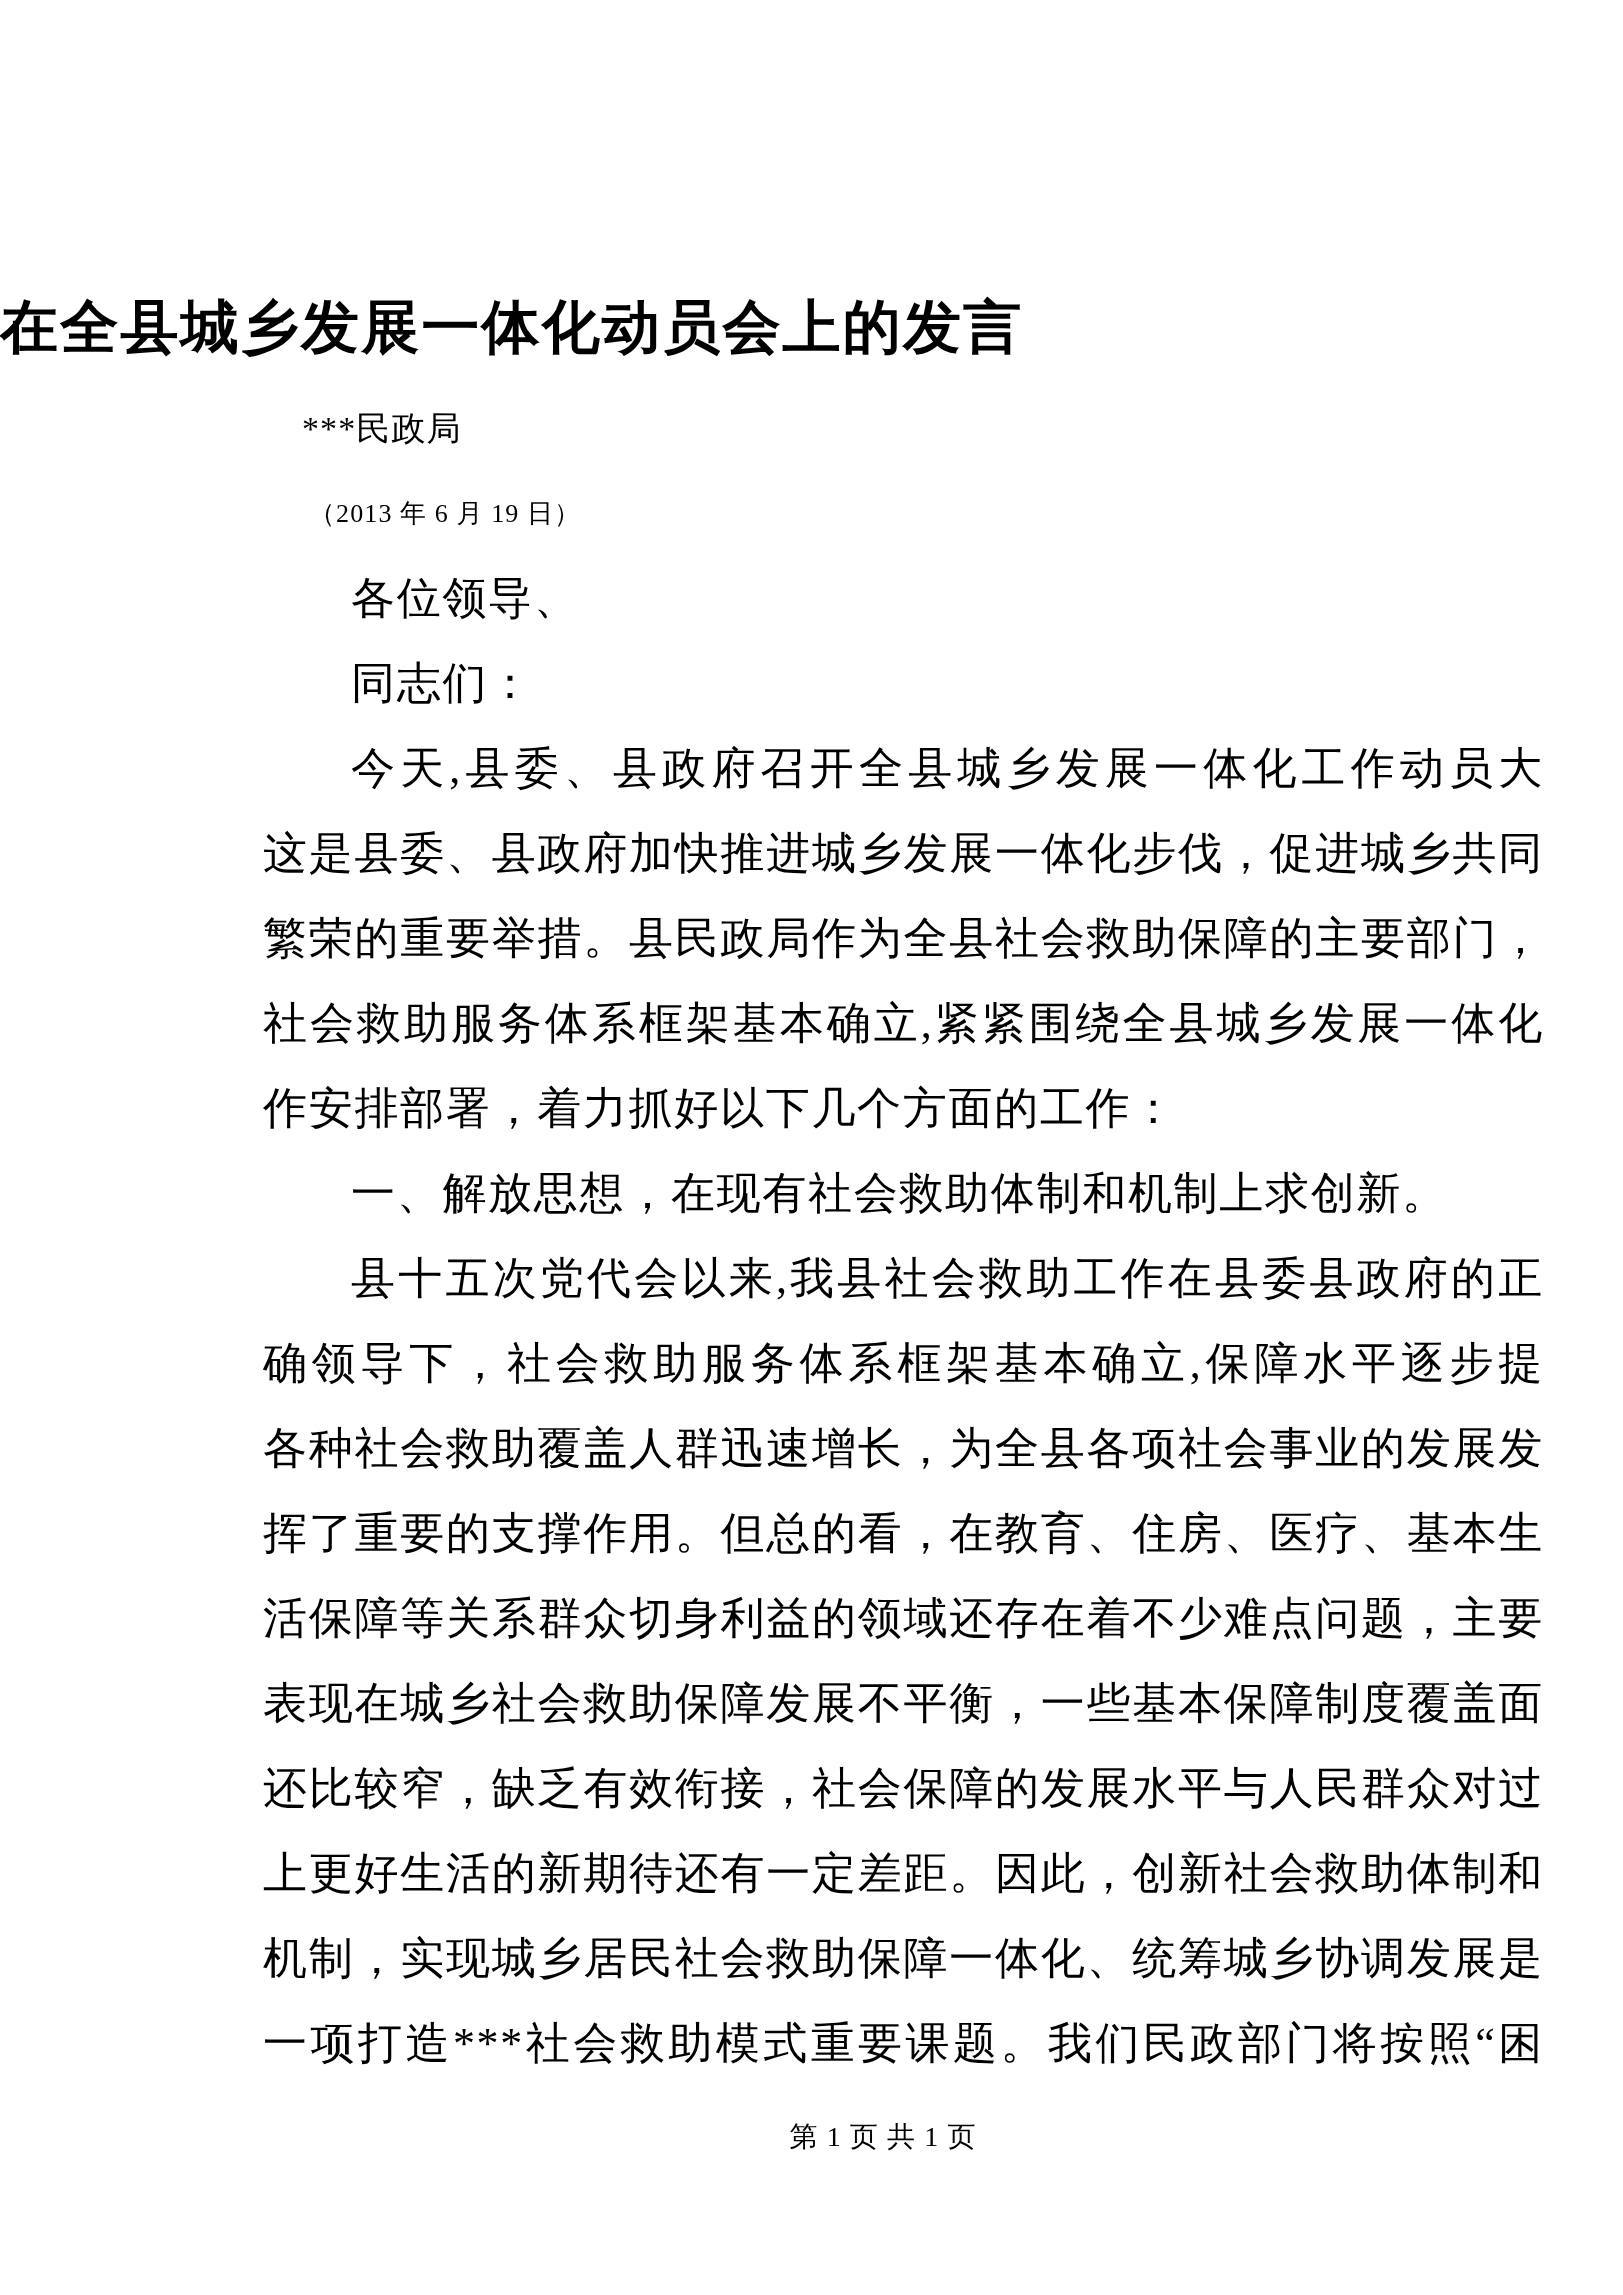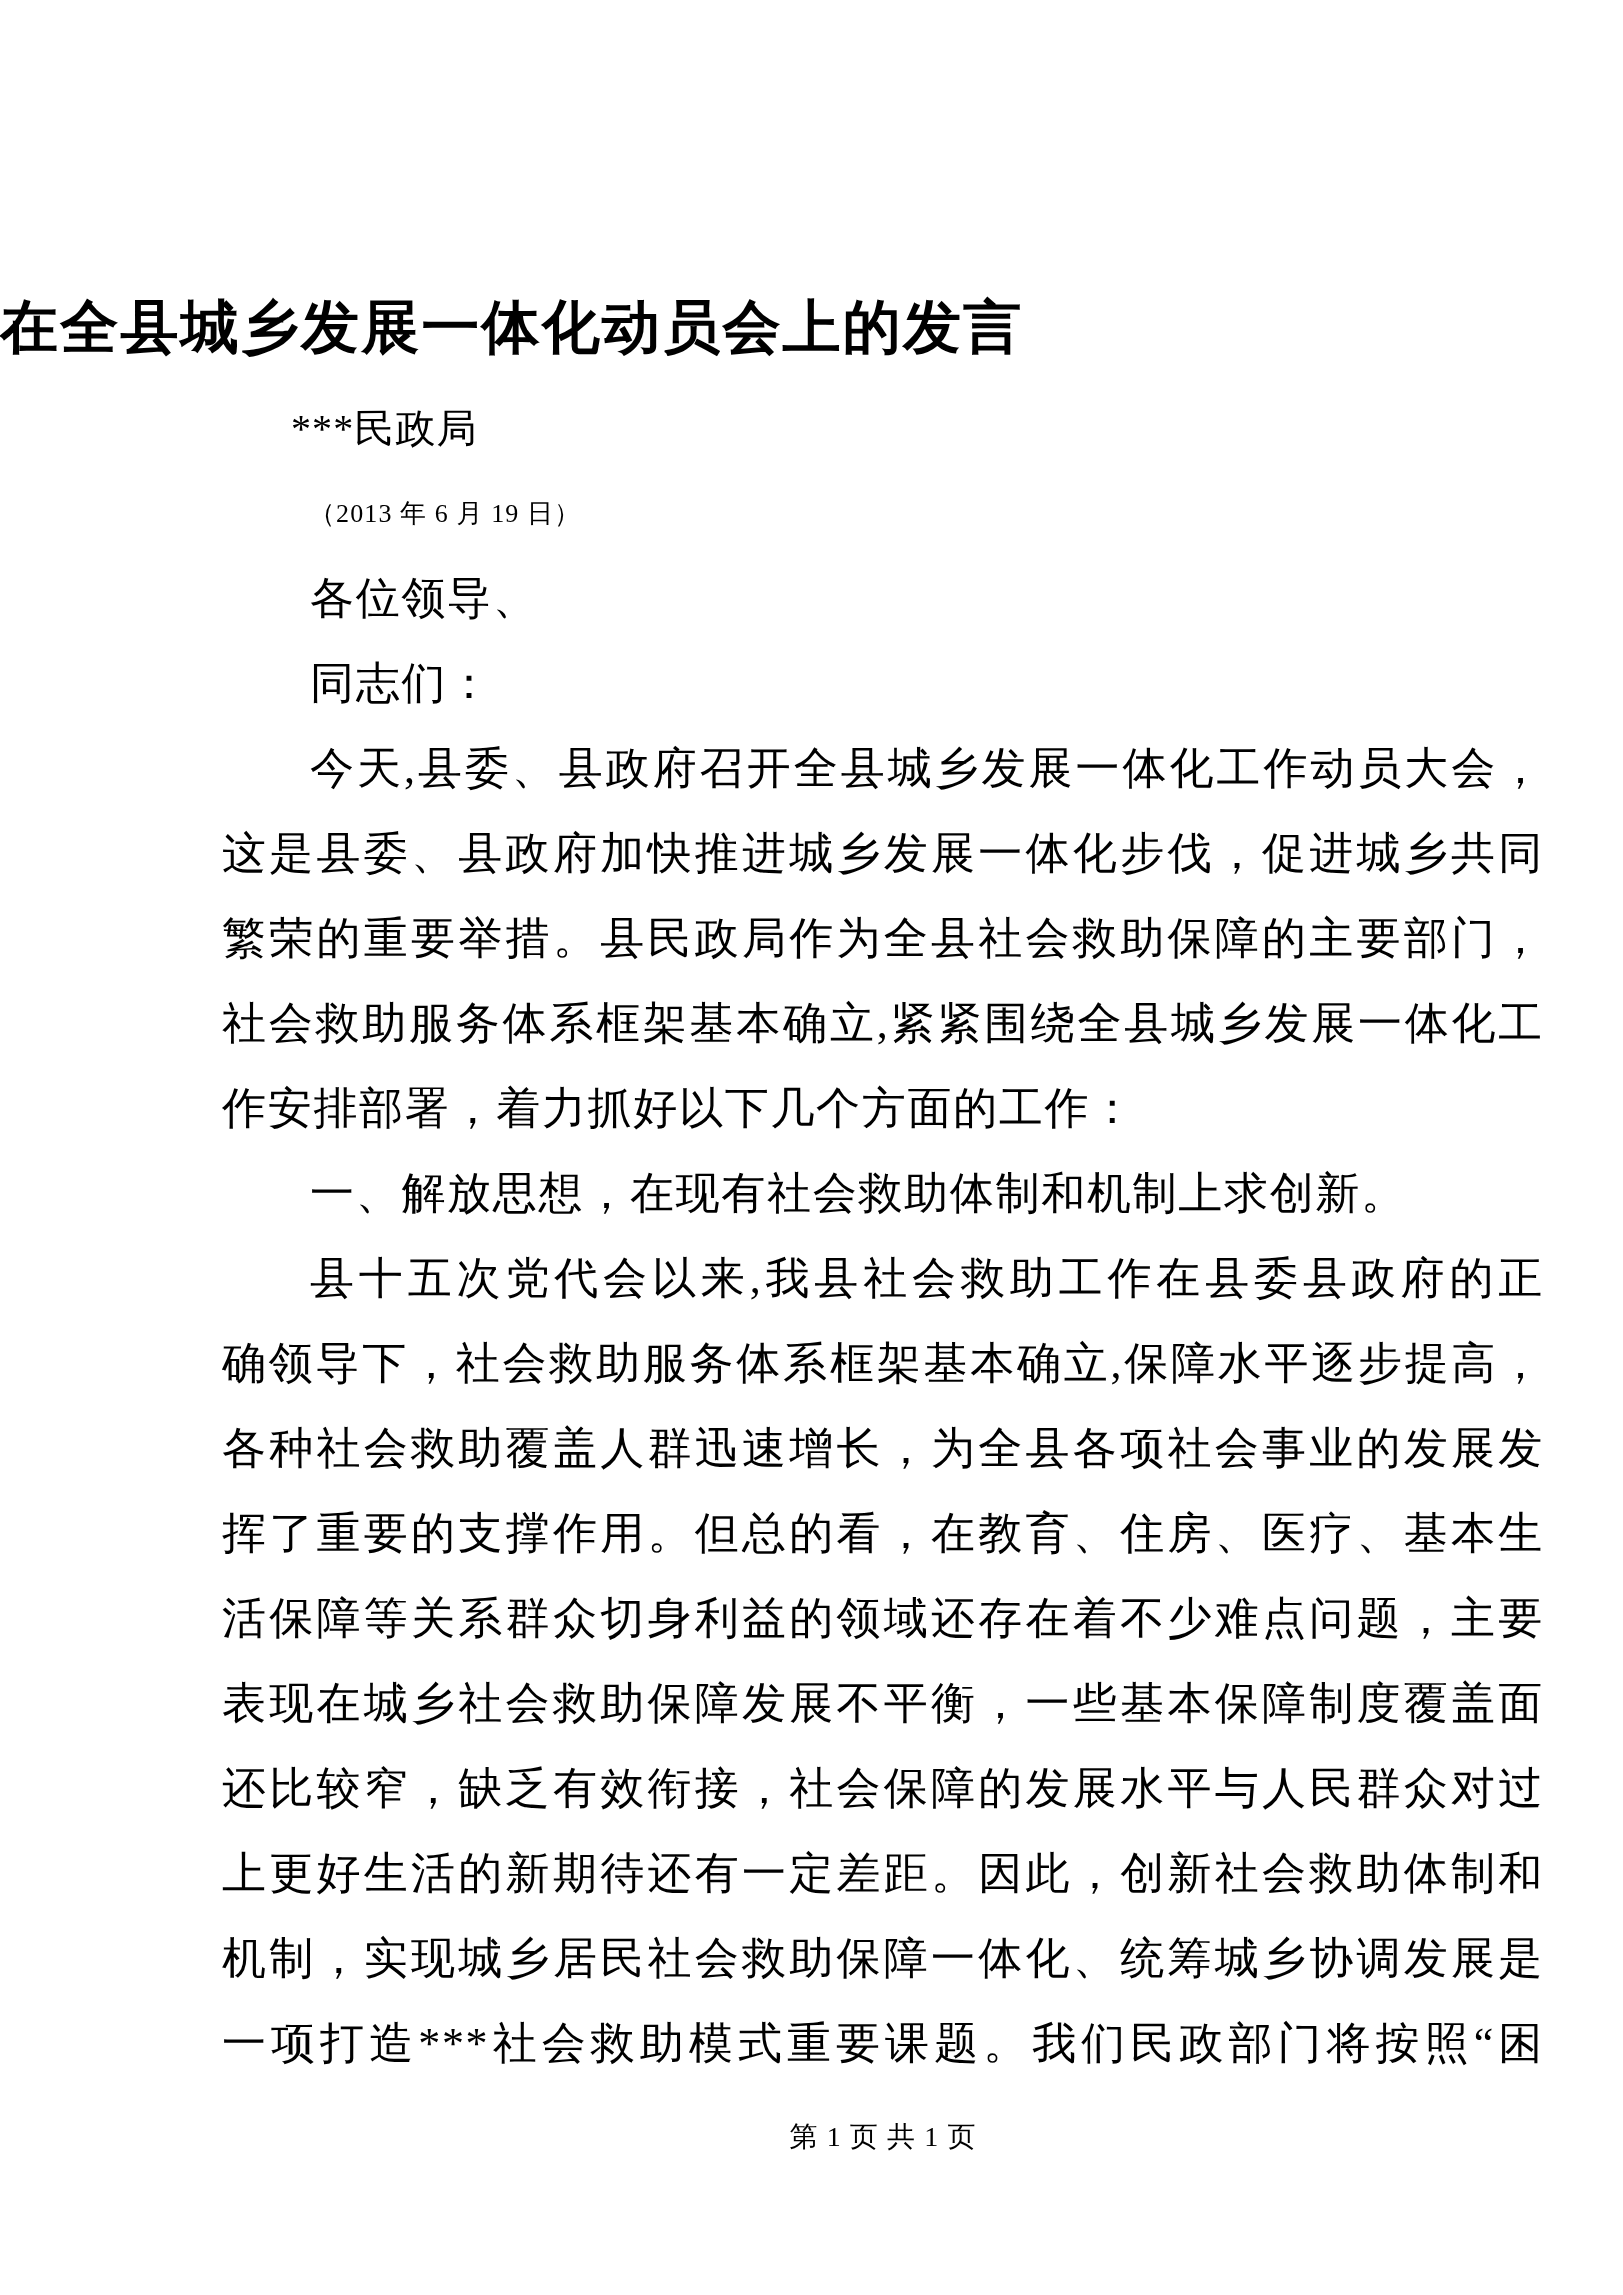--- a/index.html
+++ b/index.html
@@ -28,23 +28,23 @@
     margin: 0;
     text-align: left;
     font-size: 58px;
     line-height: 90px;
     font-weight: 700;
     letter-spacing: 2.2px;
     white-space: nowrap;
   }
   .author-line {
     position: absolute;
-    left: 291px;
+    left: 302px;
     top: 386px;
-    font-size: 40px;
+    font-size: 34px;
     line-height: 85px;
     letter-spacing: 1.1px;
     white-space: nowrap;
   }
   .date-line {
     position: absolute;
     left: 309px;
     top: 471px;
     font-size: 26px;
     line-height: 85px;
@@ -57,20 +57,21 @@
     right: 79px;
     top: 556px;
     font-size: 44px;
     line-height: 85px;
     letter-spacing: 1.7px;
     text-align: justify;
   }
   .line {
     height: 85px;
     overflow: hidden;
+    margin-left: 41px;
   }
   .line.indent {
     text-indent: 2em;
   }
   .line.fill {
     text-align-last: justify;
     -moz-text-align-last: justify;
   }
   .page-footer {
     position: absolute;

